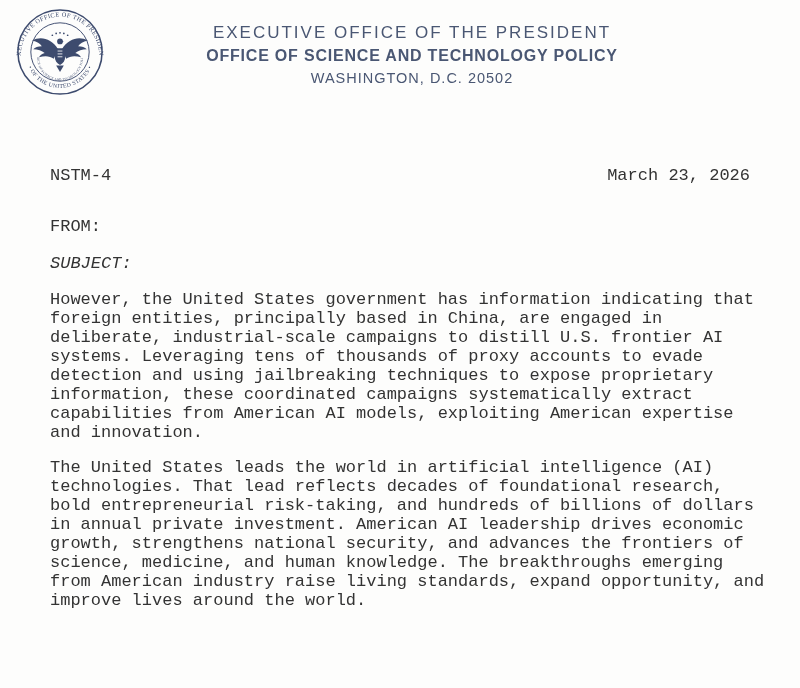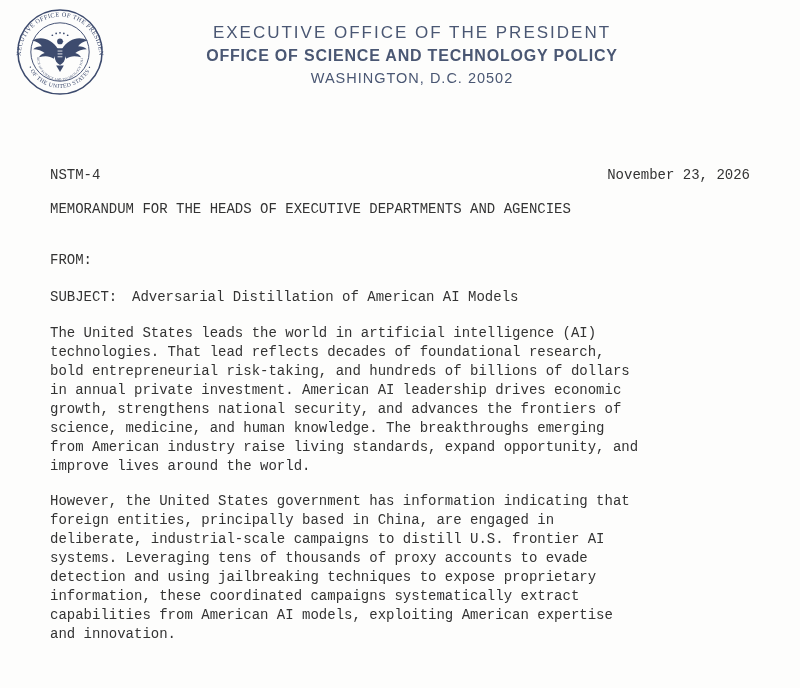--- a/index.html
+++ b/index.html
@@ -27,41 +27,41 @@
     transform: translateX(12px);
     font-family: "Liberation Sans", sans-serif;
     color: #4a5773;
   }
   .lh1 { font-size: 17px; letter-spacing: 2px; line-height: 23px; font-weight: 400; }
   .lh2 { font-size: 16px; letter-spacing: 0.8px; line-height: 23px; font-weight: 700; }
   .lh3 { font-size: 14.5px; letter-spacing: 1px; line-height: 22px; font-weight: 400; }
   
   .memo-body {
     margin: 0 50px;
-    font-size: 14px;
+    font-size: 17px;
     line-height: 19px;
     letter-spacing: 0;
   }
   .doc-row {
     margin-top: 56px;
     display: flex;
     justify-content: space-between;
   }
   .memo-line { margin-top: 15px; }
   .field { display: flex; align-items: flex-start; }
   .from-field { margin-top: 31px; line-height: 21px; align-items: center; }
   .field .label { flex: 0 0 82px; }
   .from-value { flex: 1; }
   .name-row { position: relative; }
   .signature {
     position: absolute;
     left: 196px; top: -14px;
     width: 126px; height: 46px;
   }
-  .subject-field { margin-top: 17px; }
+  .subject-field { margin-top: 17px; font-style: italic; }
   .para { margin-top: 17px; white-space: pre; }
   .para + .para { margin-top: 16px; }
 </style>
 </head>
 <body>
 
 <div class="page">
 
   <header class="letterhead">
 
@@ -102,45 +102,43 @@
       <div class="lh1">EXECUTIVE OFFICE OF THE PRESIDENT</div>
       <div class="lh2">OFFICE OF SCIENCE AND TECHNOLOGY POLICY</div>
       <div class="lh3">WASHINGTON, D.C. 20502</div>
     </div>
   </header>
 
   <main class="memo-body">
 
     <div class="doc-row">
       <span>NSTM-4</span>
-      <span>November 23, 2026</span>
+      <span>March 23, 2026</span>
     </div>
 
-    <div class="memo-line">MEMORANDUM FOR THE HEADS OF EXECUTIVE DEPARTMENTS AND AGENCIES</div>
 
     <div class="field from-field">
       <span class="label">FROM:</span>
     </div>
 
     <div class="field subject-field">
       <span class="label">SUBJECT:</span>
-      <span>Adversarial Distillation of American AI Models</span>
     </div>
 
+    <p class="para">However, the United States government has information indicating that
+foreign entities, principally based in China, are engaged in
+deliberate, industrial-scale campaigns to distill U.S. frontier AI
+systems. Leveraging tens of thousands of proxy accounts to evade
+detection and using jailbreaking techniques to expose proprietary
+information, these coordinated campaigns systematically extract
+capabilities from American AI models, exploiting American expertise
+and innovation.</p>
     <p class="para">The United States leads the world in artificial intelligence (AI)
 technologies. That lead reflects decades of foundational research,
 bold entrepreneurial risk-taking, and hundreds of billions of dollars
 in annual private investment. American AI leadership drives economic
 growth, strengthens national security, and advances the frontiers of
 science, medicine, and human knowledge. The breakthroughs emerging
 from American industry raise living standards, expand opportunity, and
 improve lives around the world.</p>
-    <p class="para">However, the United States government has information indicating that
-foreign entities, principally based in China, are engaged in
-deliberate, industrial-scale campaigns to distill U.S. frontier AI
-systems. Leveraging tens of thousands of proxy accounts to evade
-detection and using jailbreaking techniques to expose proprietary
-information, these coordinated campaigns systematically extract
-capabilities from American AI models, exploiting American expertise
-and innovation.</p>
 
   </main>
 </div>
 
 </body></html>

